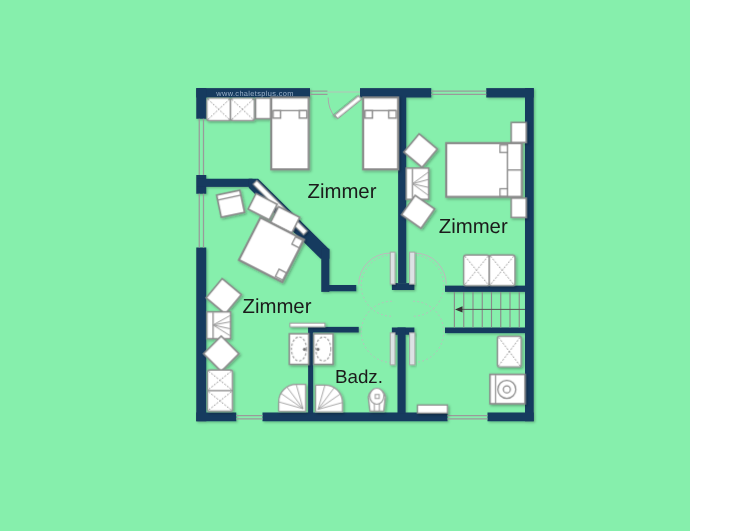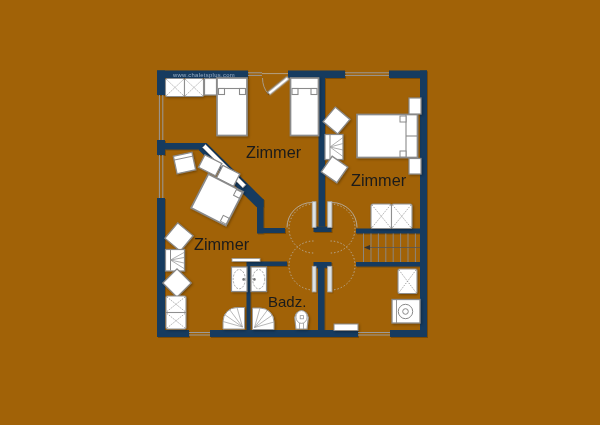--- a/index.html
+++ b/index.html
@@ -1,16 +1,16 @@
 <!DOCTYPE html>
 <html><head>
 <meta charset="utf-8">
 <style>
   html,body{margin:0;padding:0;background:#ffffff;}
-  #page{width:600px;height:425px;background:#a16207;position:relative;overflow:hidden;
+  #page{width:552px;height:425px;background:#86efac;position:relative;overflow:hidden;
         font-family:"Liberation Sans", sans-serif;}
 </style>
 </head>
 <body>
 <div id="page">
 <svg width="600" height="425" viewBox="0 0 600 425" xmlns="http://www.w3.org/2000/svg">
 <defs>
   <filter id="sh" x="-20%" y="-20%" width="150%" height="150%">
     <feDropShadow dx="1.1" dy="1.1" stdDeviation="0.8" flood-color="#000000" flood-opacity="0.3"></feDropShadow>
   </filter>

